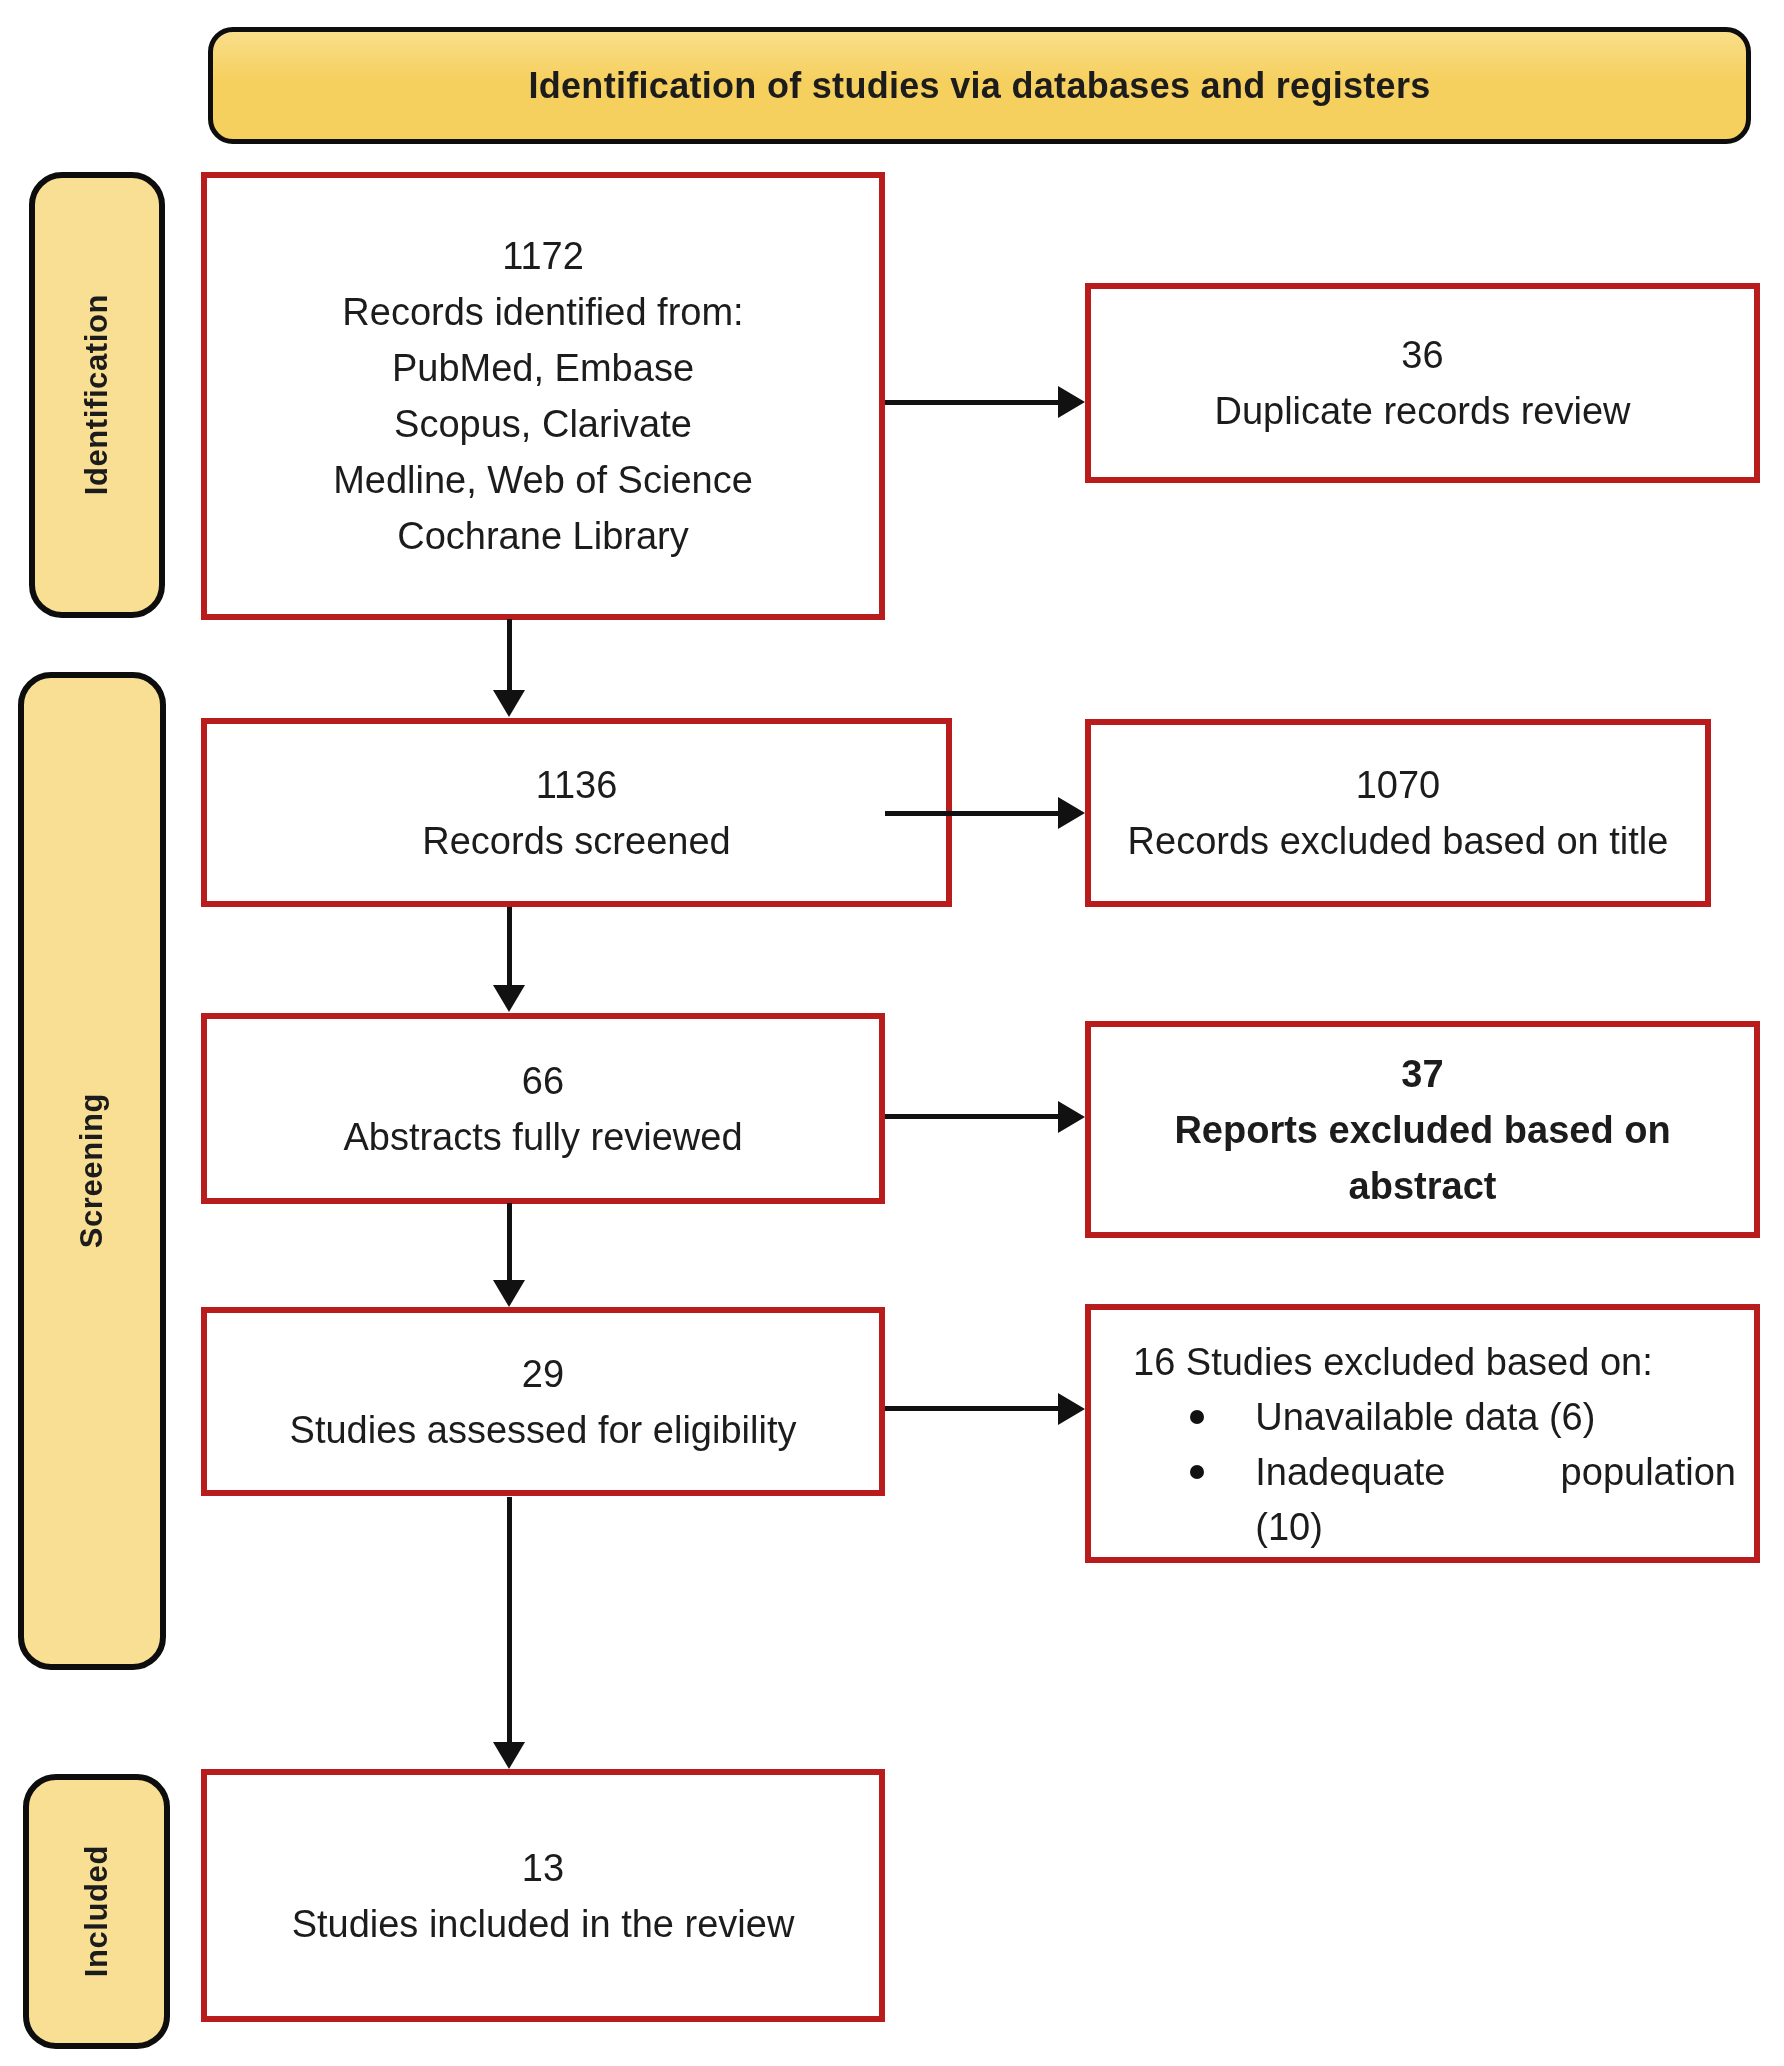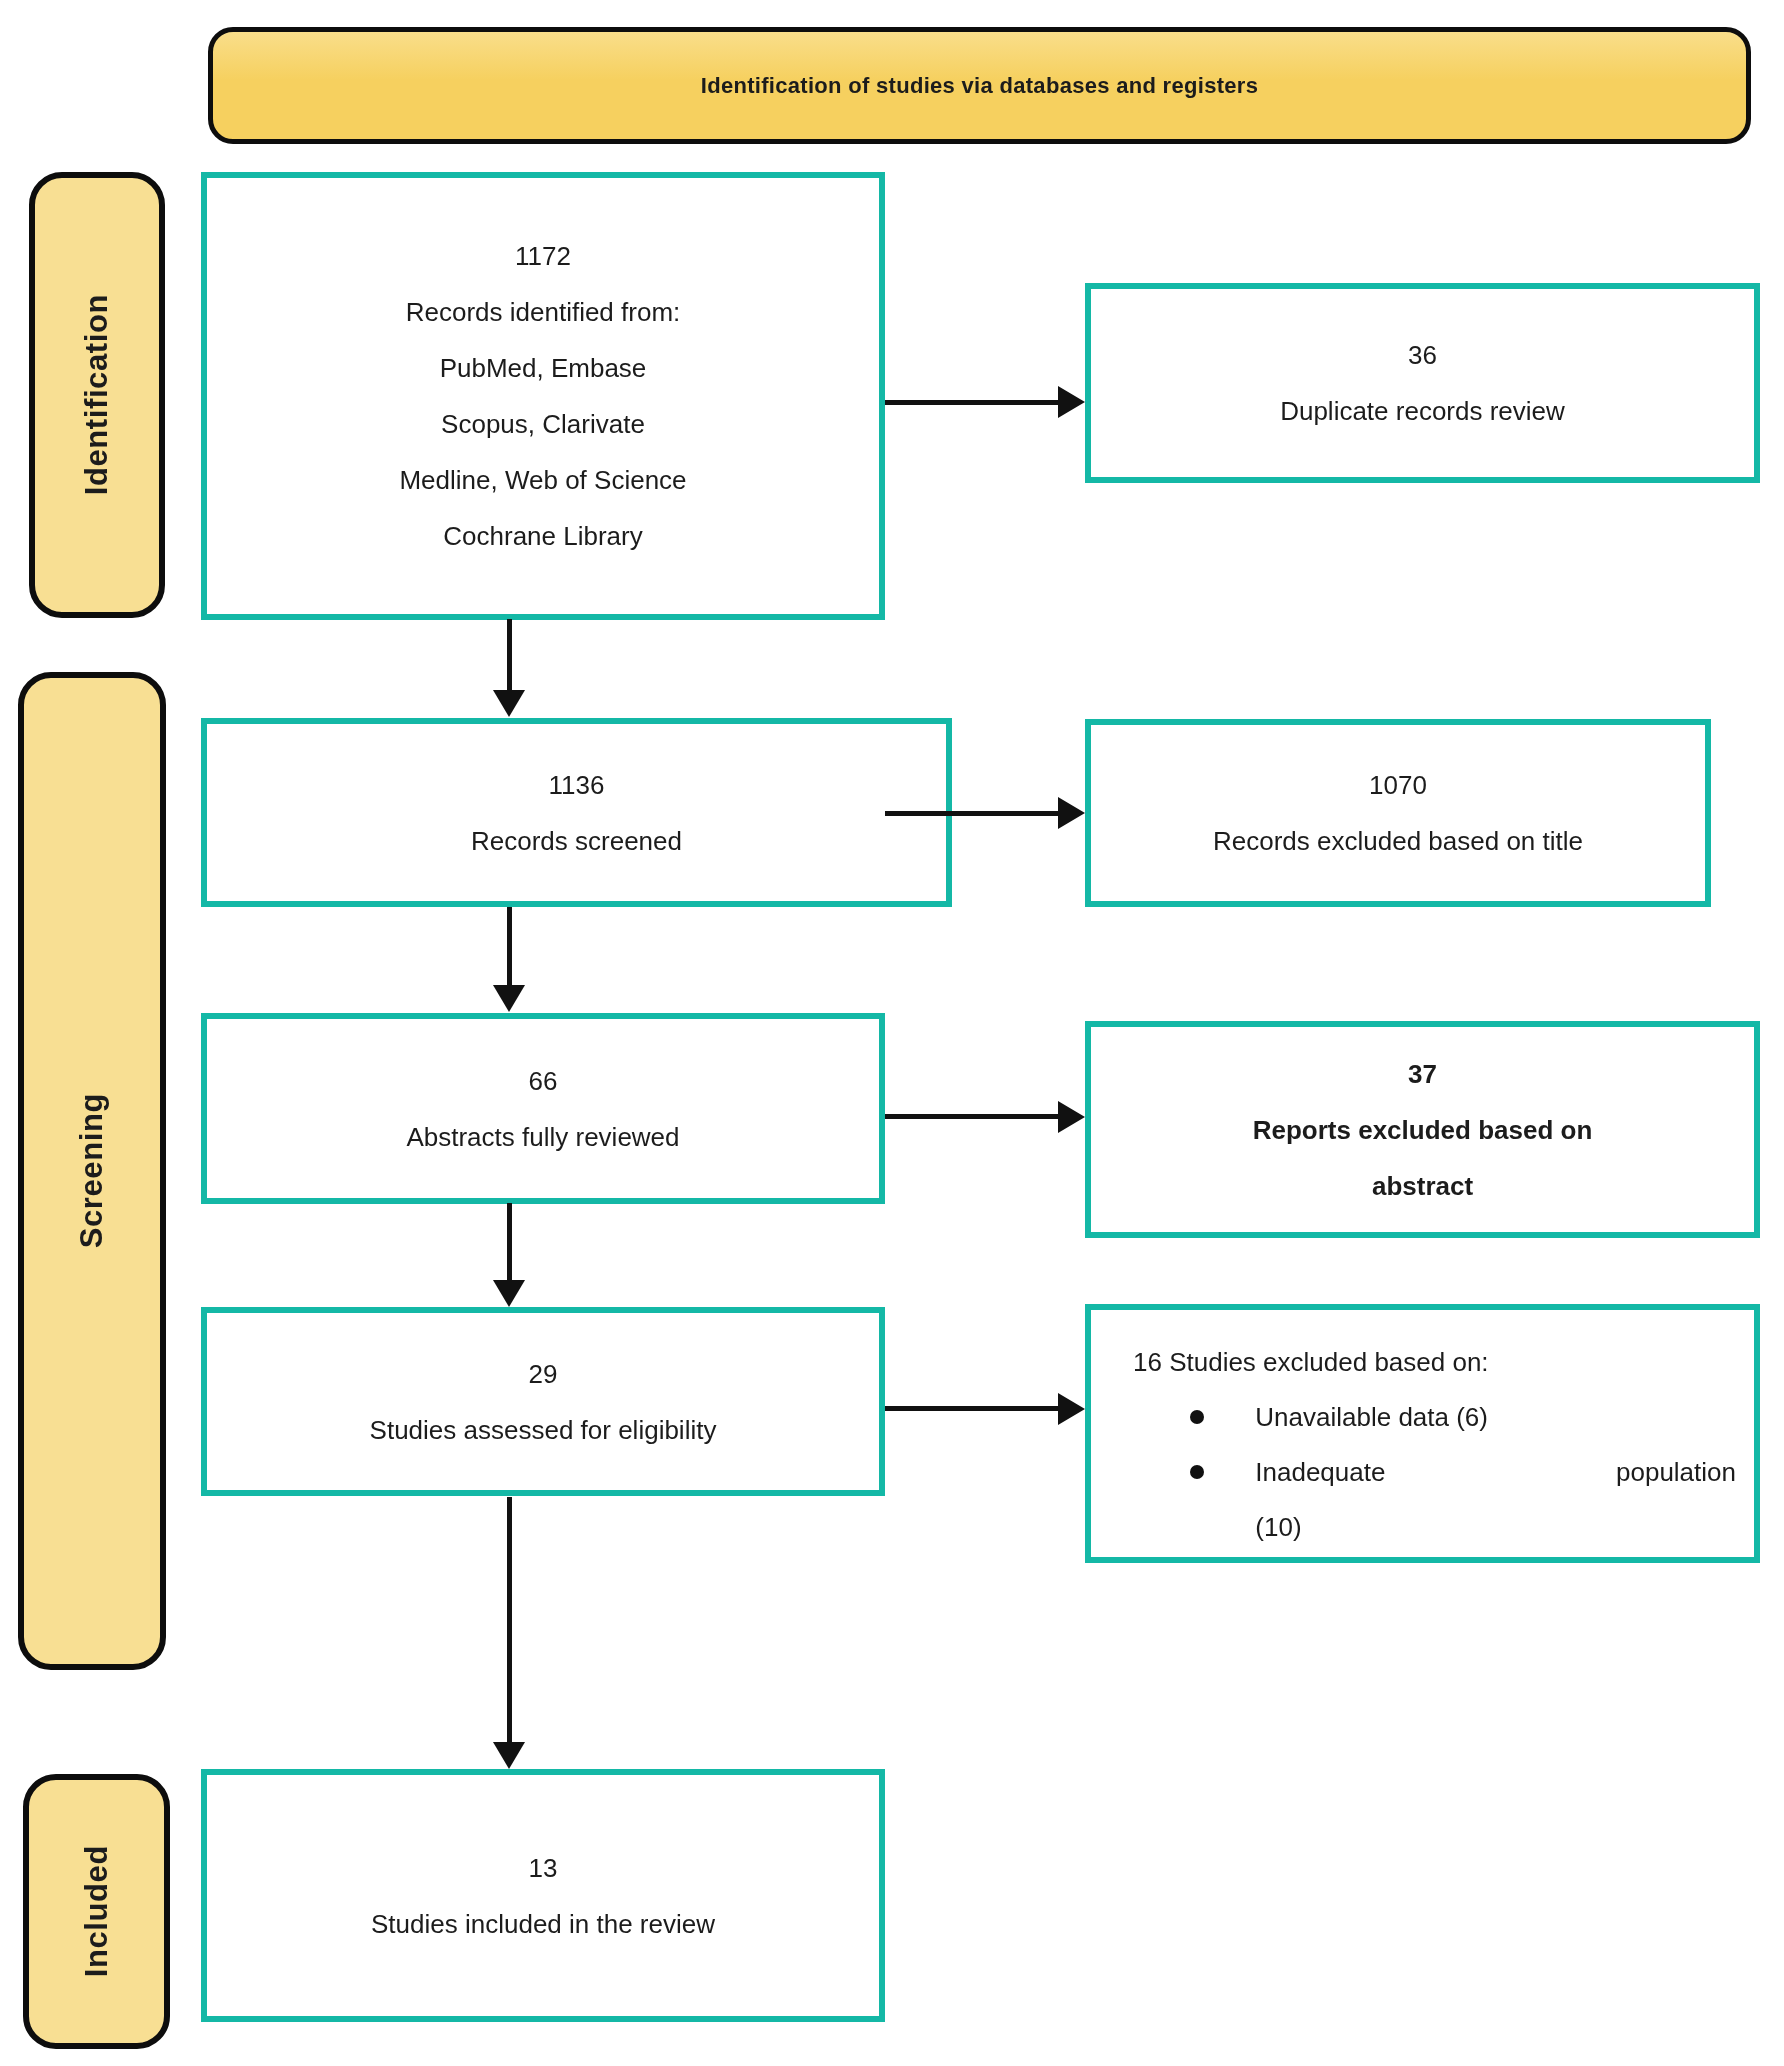--- a/index.html
+++ b/index.html
@@ -15,21 +15,21 @@
   
   .title-banner {
     position: absolute;
     left: 208px; top: 27px;
     width: 1543px; height: 117px;
     box-sizing: border-box;
     background: linear-gradient(180deg, #f9de8a 0%, #f6d05f 45%, #f6d05f 100%);
     border: 5.4px solid #0d0d0d;
     border-radius: 25px;
     display: flex; align-items: center; justify-content: center;
-    font-size: 22px; font-weight: bold; letter-spacing: 0.3px;
+    font-size: 36px; font-weight: bold; letter-spacing: 0.3px;
   }
 
   
   .stage-band {
     position: absolute;
     box-sizing: border-box;
     background: #f8df93;
     border: 6px solid #0d0d0d;
     border-radius: 33px;
     display: flex; align-items: center; justify-content: center;
@@ -42,25 +42,25 @@
   }
   .band-identification { left: 29px;  top: 172px;  width: 136px; height: 446px; }
   .band-screening      { left: 18px;  top: 672px; width: 148px; height: 998px; }
   .band-included       { left: 23px;  top: 1774px; width: 147px; height: 275px; }
 
   
   .fbox {
     position: absolute;
     box-sizing: border-box;
     background: #ffffff;
-    border: 6px solid #14b8a6;
+    border: 6px solid #b91c1c;
     display: flex; flex-direction: column;
     align-items: center; justify-content: center;
     text-align: center;
-    font-size: 26px;
+    font-size: 38px;
     line-height: 56px;
   }
   .box-records-identified { left: 201px;  top: 172px;  width: 684px; height: 448px; }
   .box-duplicates         { left: 1085px; top: 283px;  width: 675px; height: 200px; }
   .box-screened           { left: 201px;  top: 718px; width: 751px; height: 189px; }
   .box-excluded-title     { left: 1085px; top: 719px; width: 626px; height: 188px; }
   .box-abstracts          { left: 201px;  top: 1013px; width: 684px; height: 191px; }
   .box-excluded-abstract  { left: 1085px; top: 1021px; width: 675px; height: 217px; font-weight: bold; }
   .box-assessed           { left: 201px;  top: 1307px; width: 684px; height: 189px; }
   .box-excluded-studies   {

